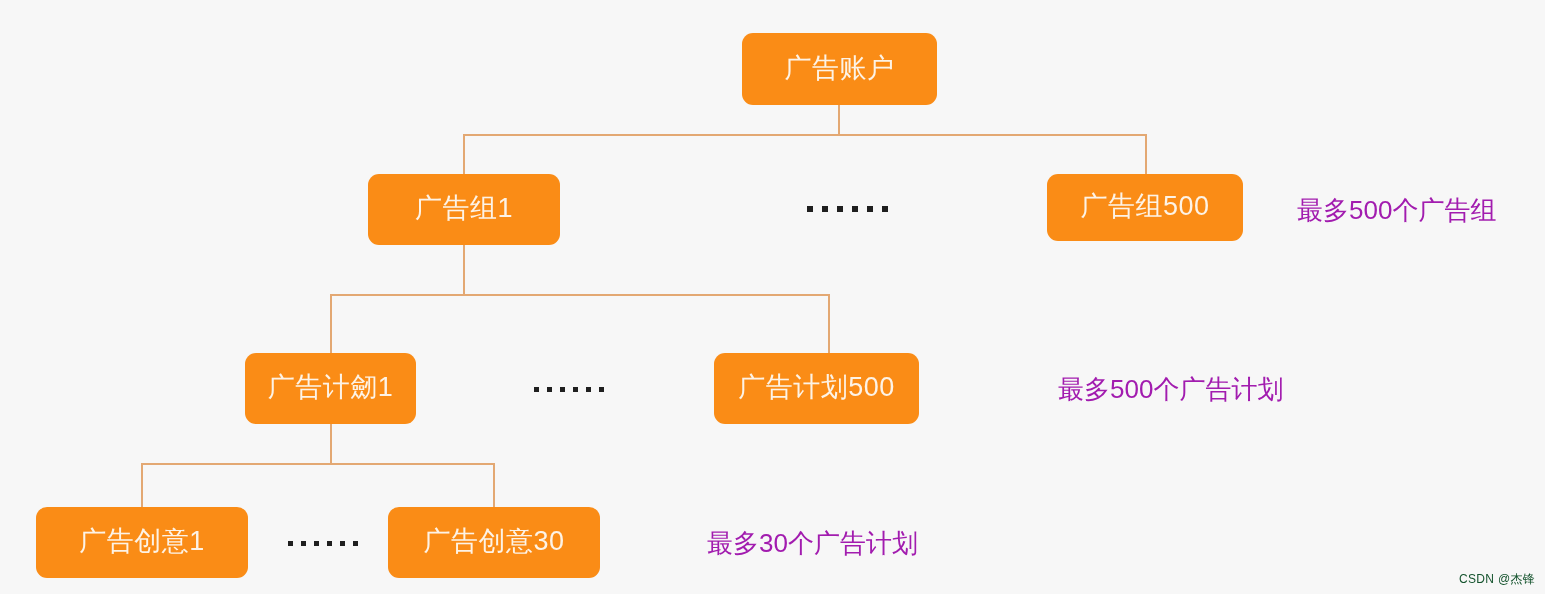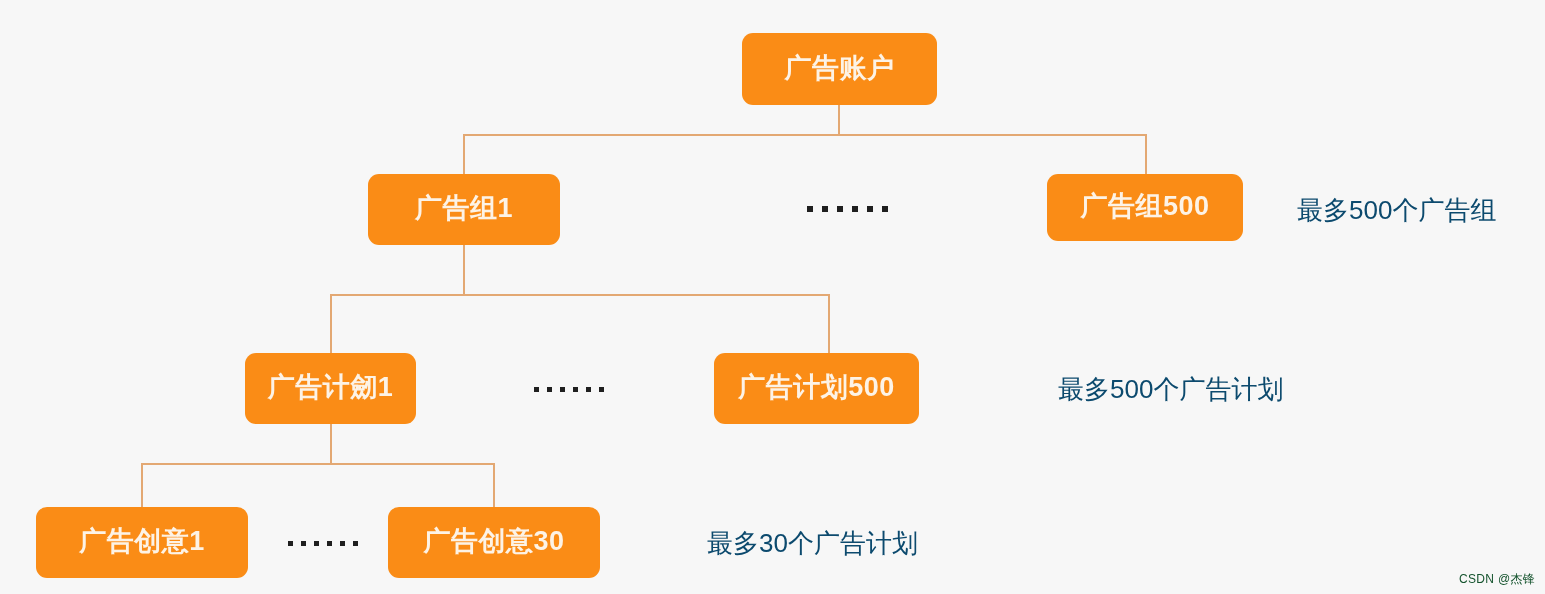--- a/index.html
+++ b/index.html
@@ -40,21 +40,20 @@
     justify-content: center;
     font-size: 27px;
     letter-spacing: 0.5px;
     line-height: 1;
     white-space: nowrap;
     user-select: none;
   }
   .node span {
     display: block;
     transform: translateY(-1px);
-    font-weight: bold;
   }
 
   
   .ellipsis {
     position: absolute;
     display: flex;
     align-items: center;
     gap: 9px;
     height: 10px;
   }
@@ -68,21 +67,21 @@
     gap: 8px;
   }
   .ellipsis.small i {
     width: 5px;
     height: 5px;
   }
 
   
   .annotation {
     position: absolute;
-    color: #0c4a6e;
+    color: #a21caf;
     font-size: 26px;
     line-height: 1;
     white-space: nowrap;
   }
 
   
   .watermark {
     position: absolute;
     right: 10px;
     bottom: 6px;

